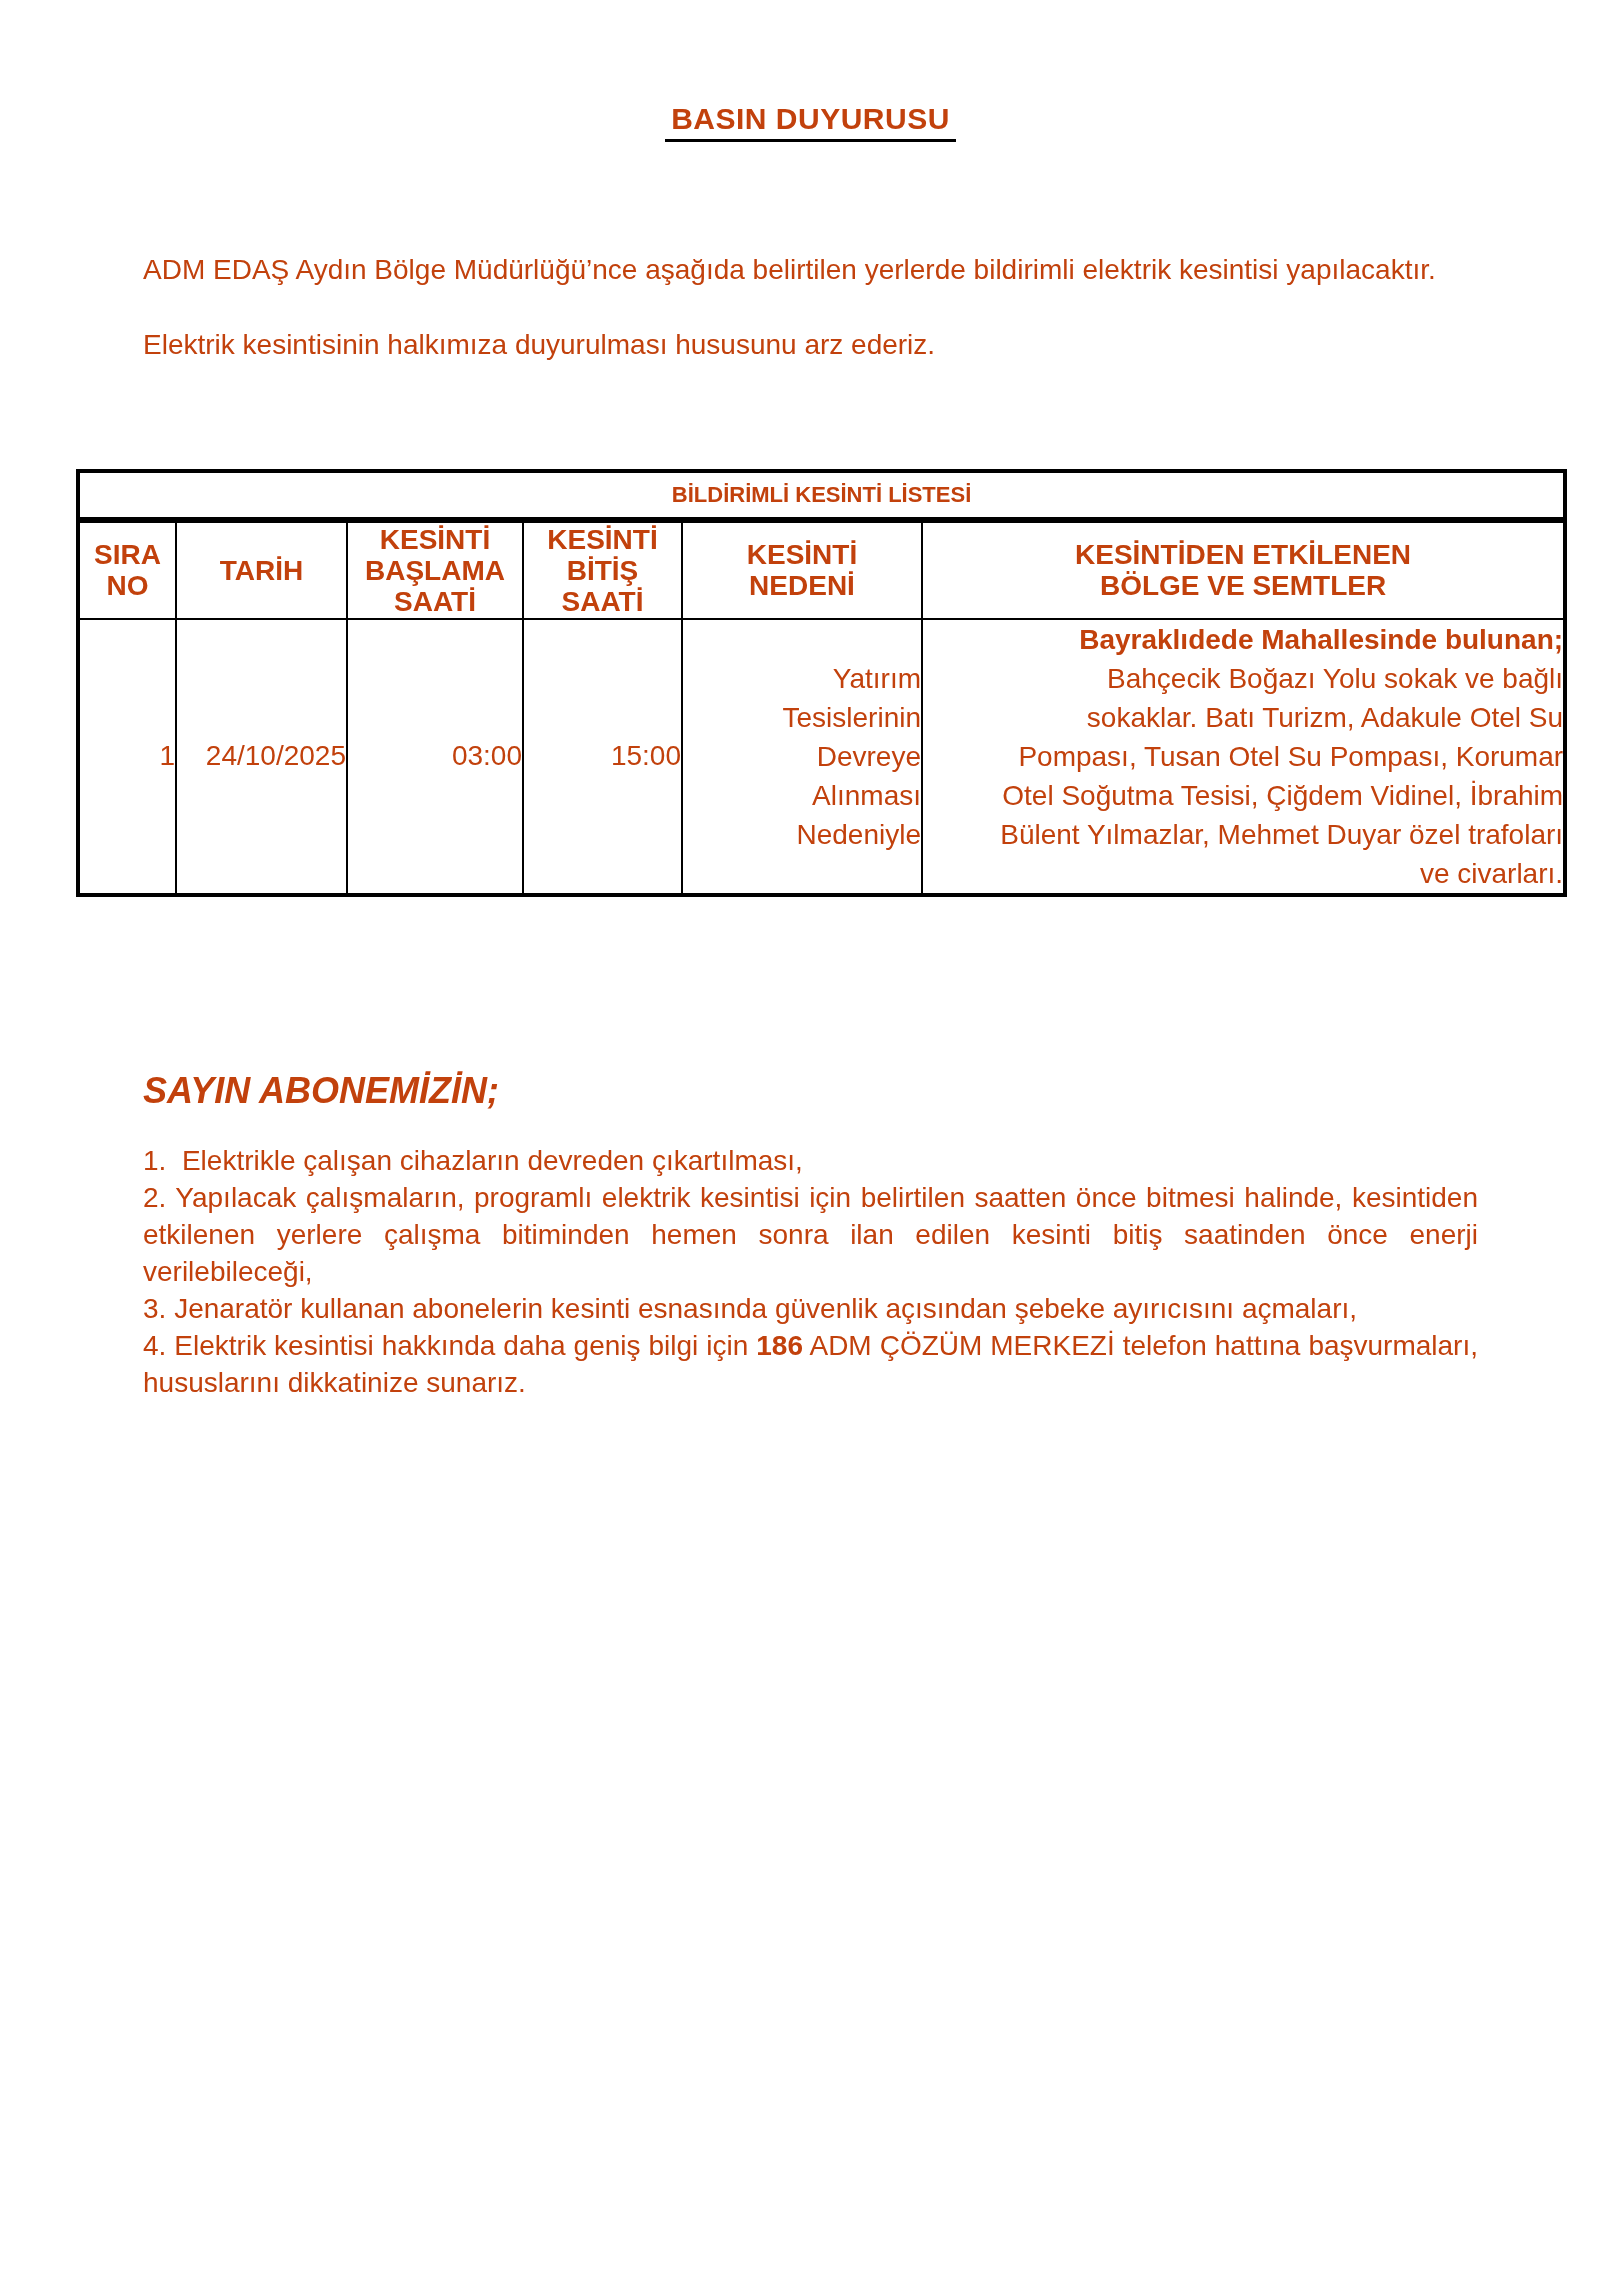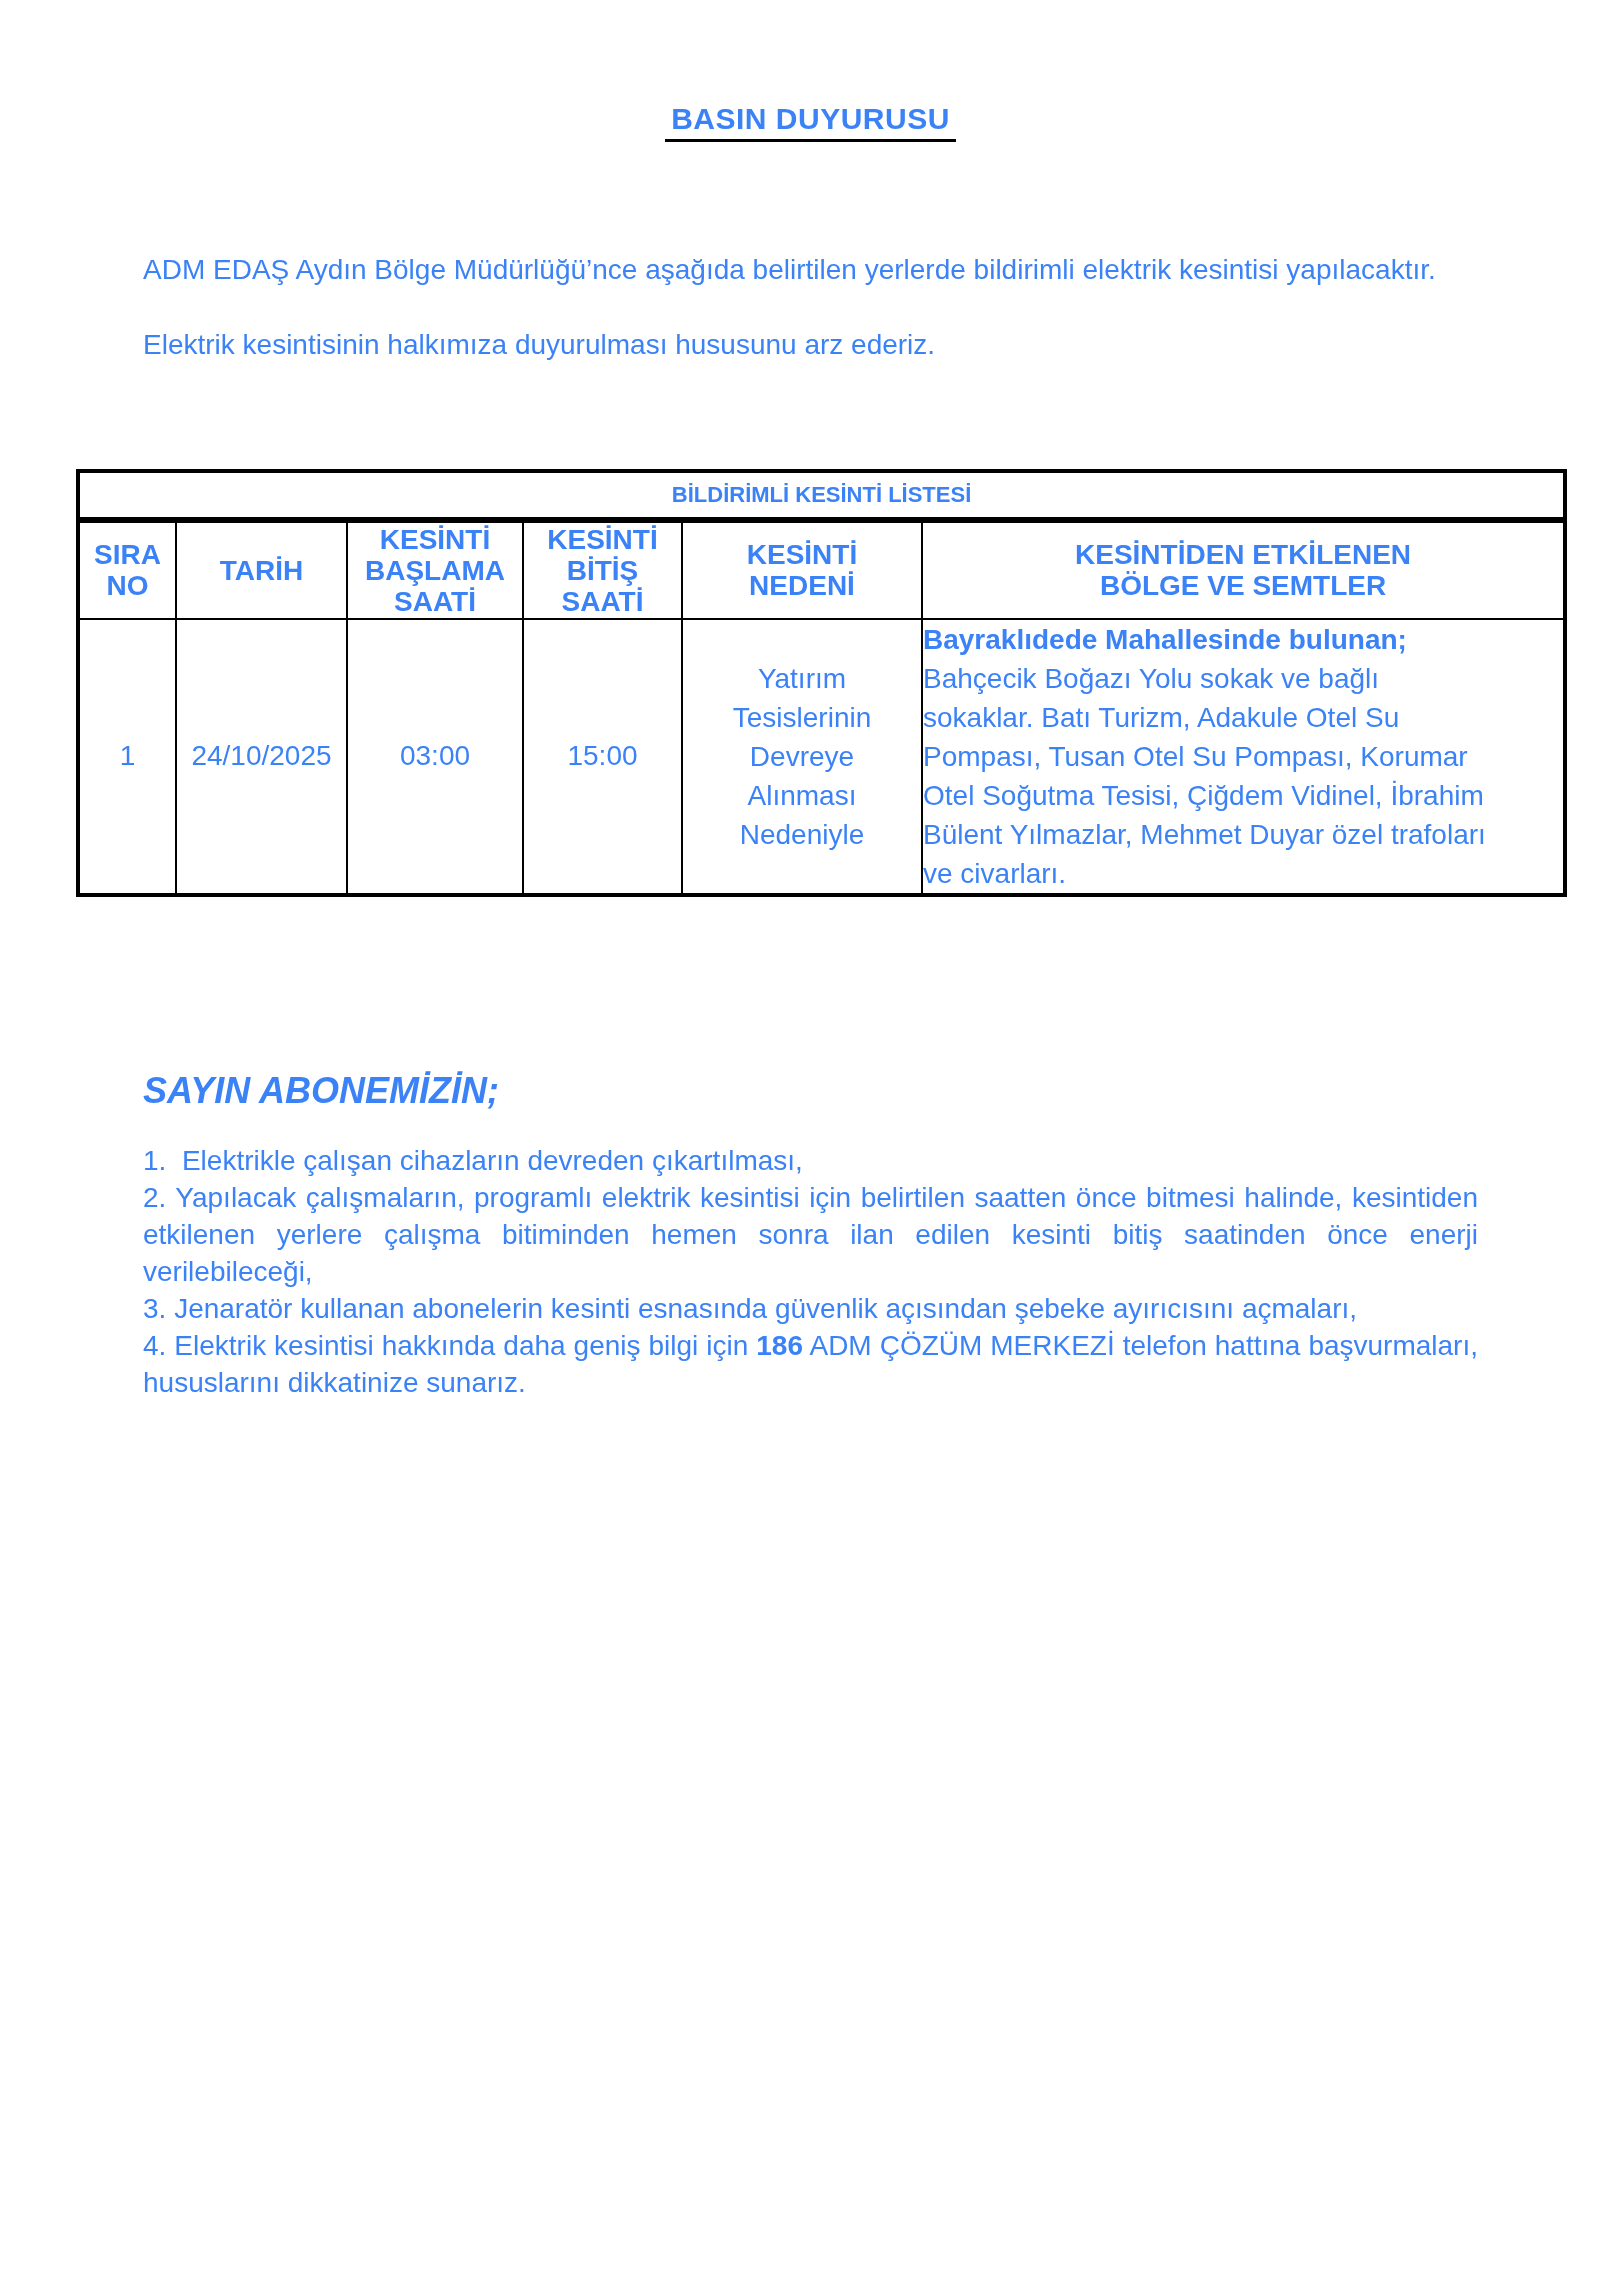--- a/index.html
+++ b/index.html
@@ -5,21 +5,21 @@
   html, body {
     margin: 0;
     padding: 0;
     background: #ffffff;
   }
   .page {
     position: relative;
     width: 1621px;
     height: 2245px;
     background: #ffffff;
-    color: #3b82f6;
+    color: #c2410c;
     font-family: "Liberation Sans", sans-serif;
     font-size: 28px;
     overflow: hidden;
   }
   
   .doc-title {
     padding-top: 102px;
     text-align: center;
   }
   .doc-title-text {
@@ -65,20 +65,21 @@
     height: 95px;
     font-weight: bold;
     text-align: center;
     vertical-align: middle;
     white-space: pre-line;
     line-height: 31px;
   }
   tr.data-row td {
     height: 253px;
     vertical-align: middle;
+    text-align: right;
   }
   td.c-center {
     text-align: center;
   }
   td.c-neden {
     text-align: center;
     white-space: pre-line;
     line-height: 39px;
   }
   td.c-bolge {

